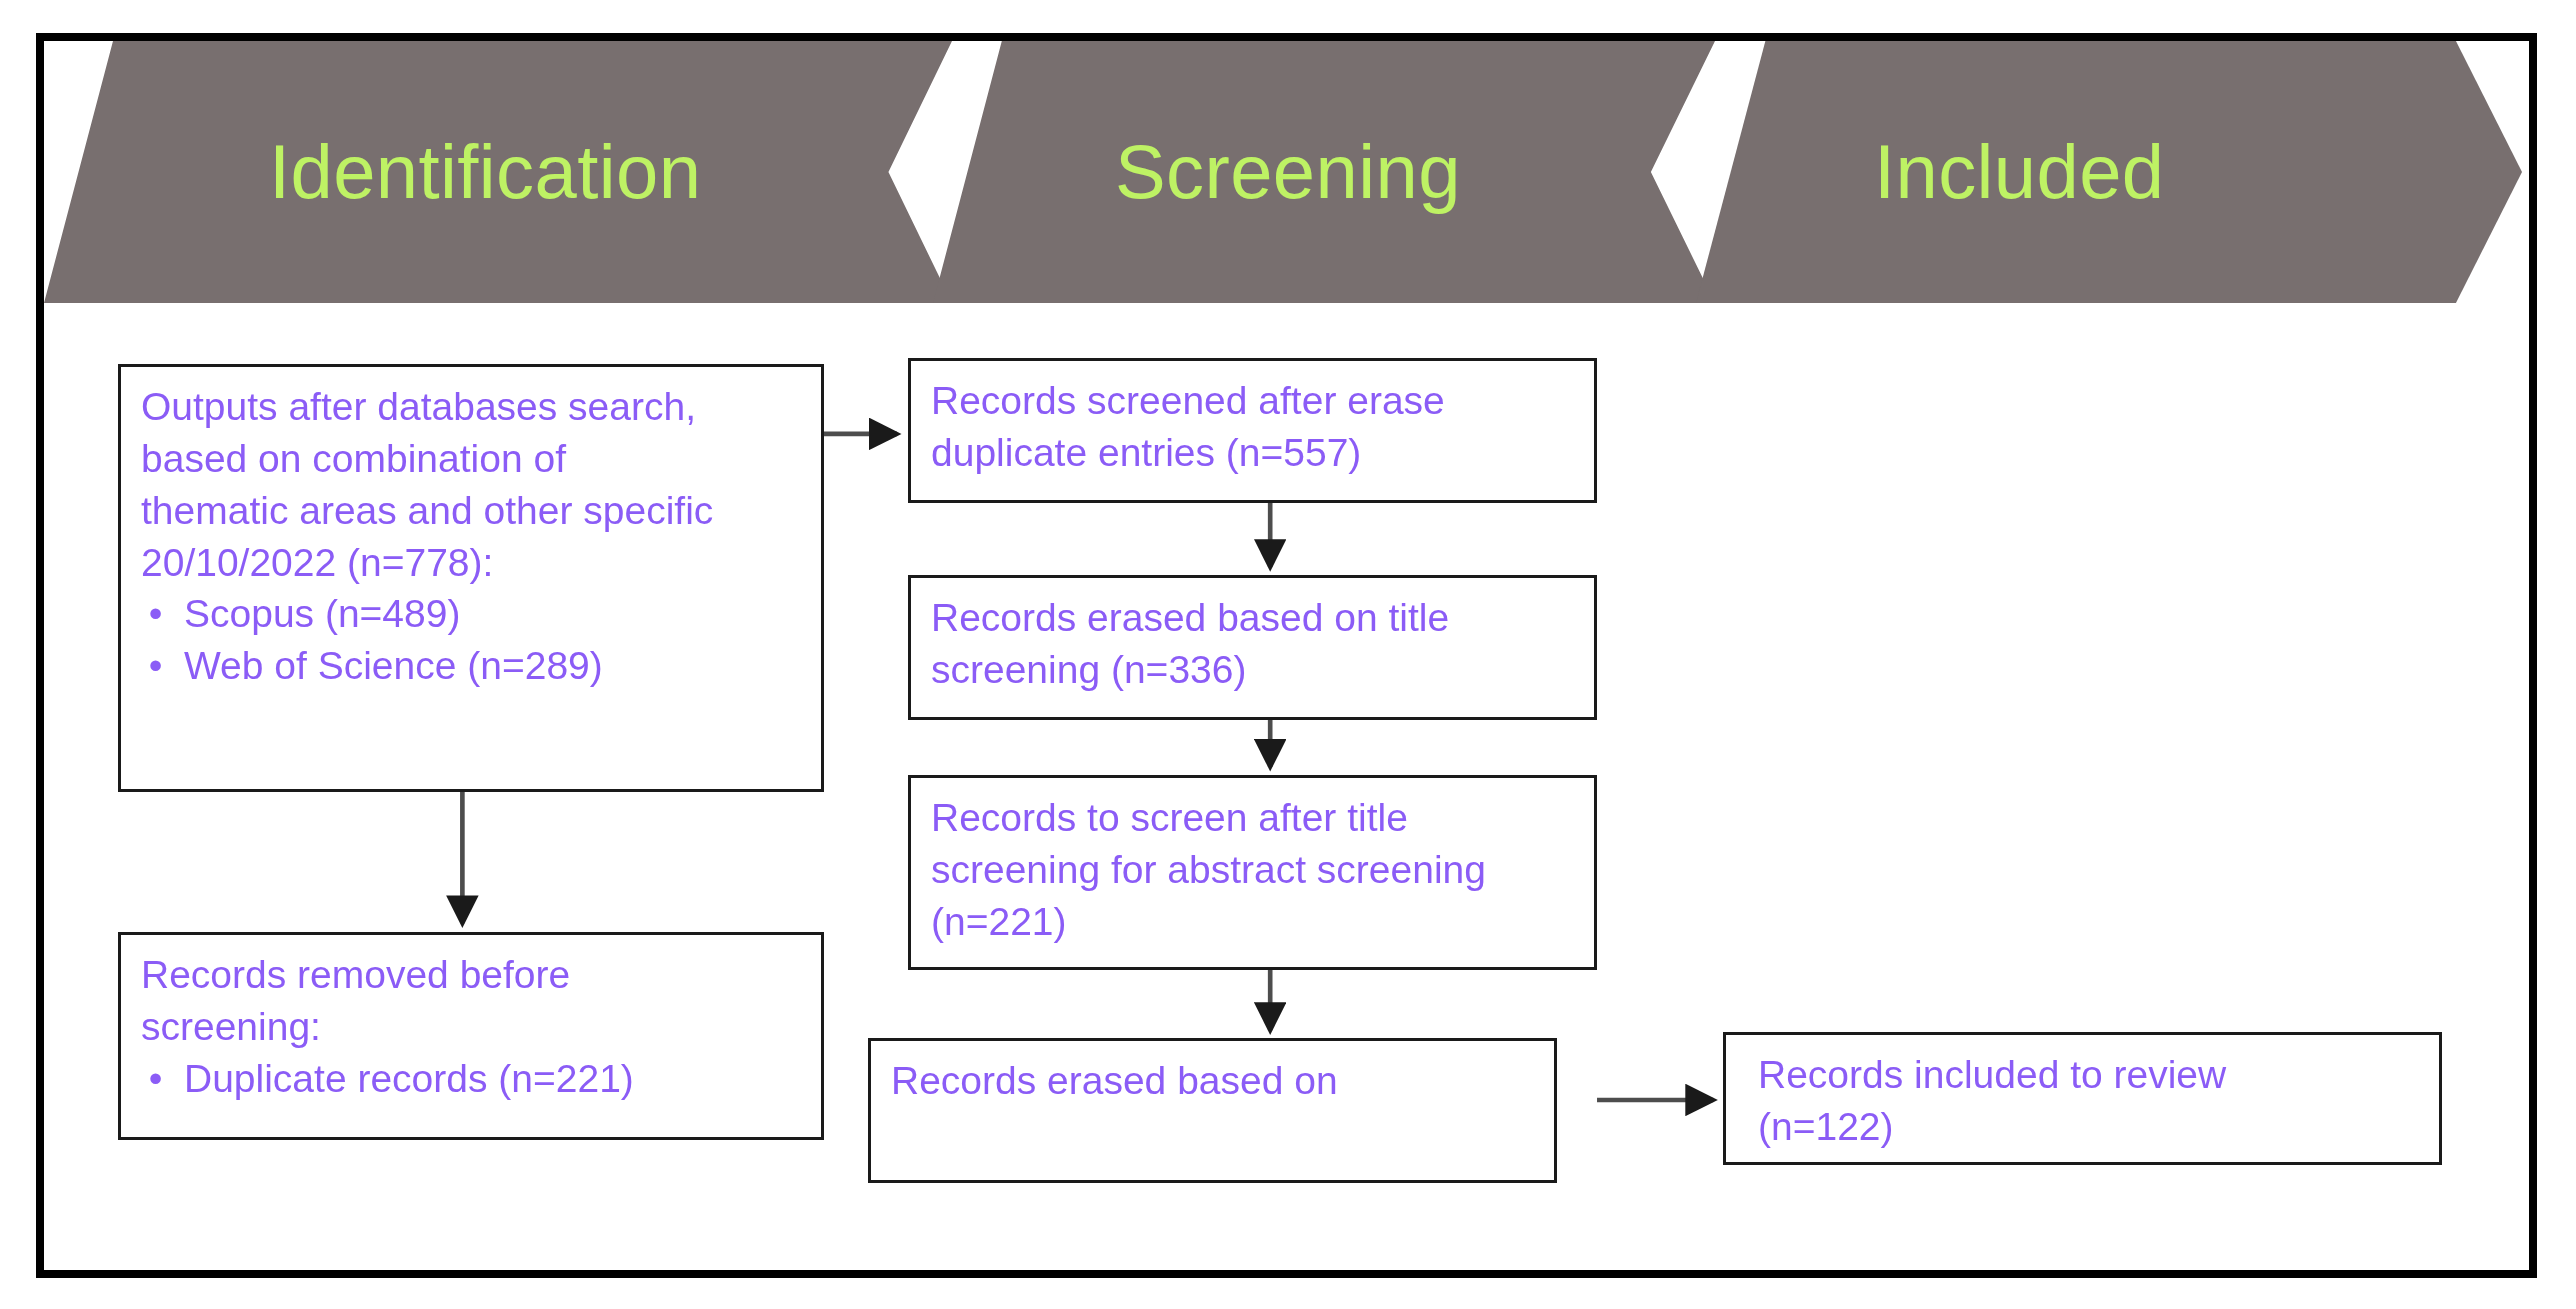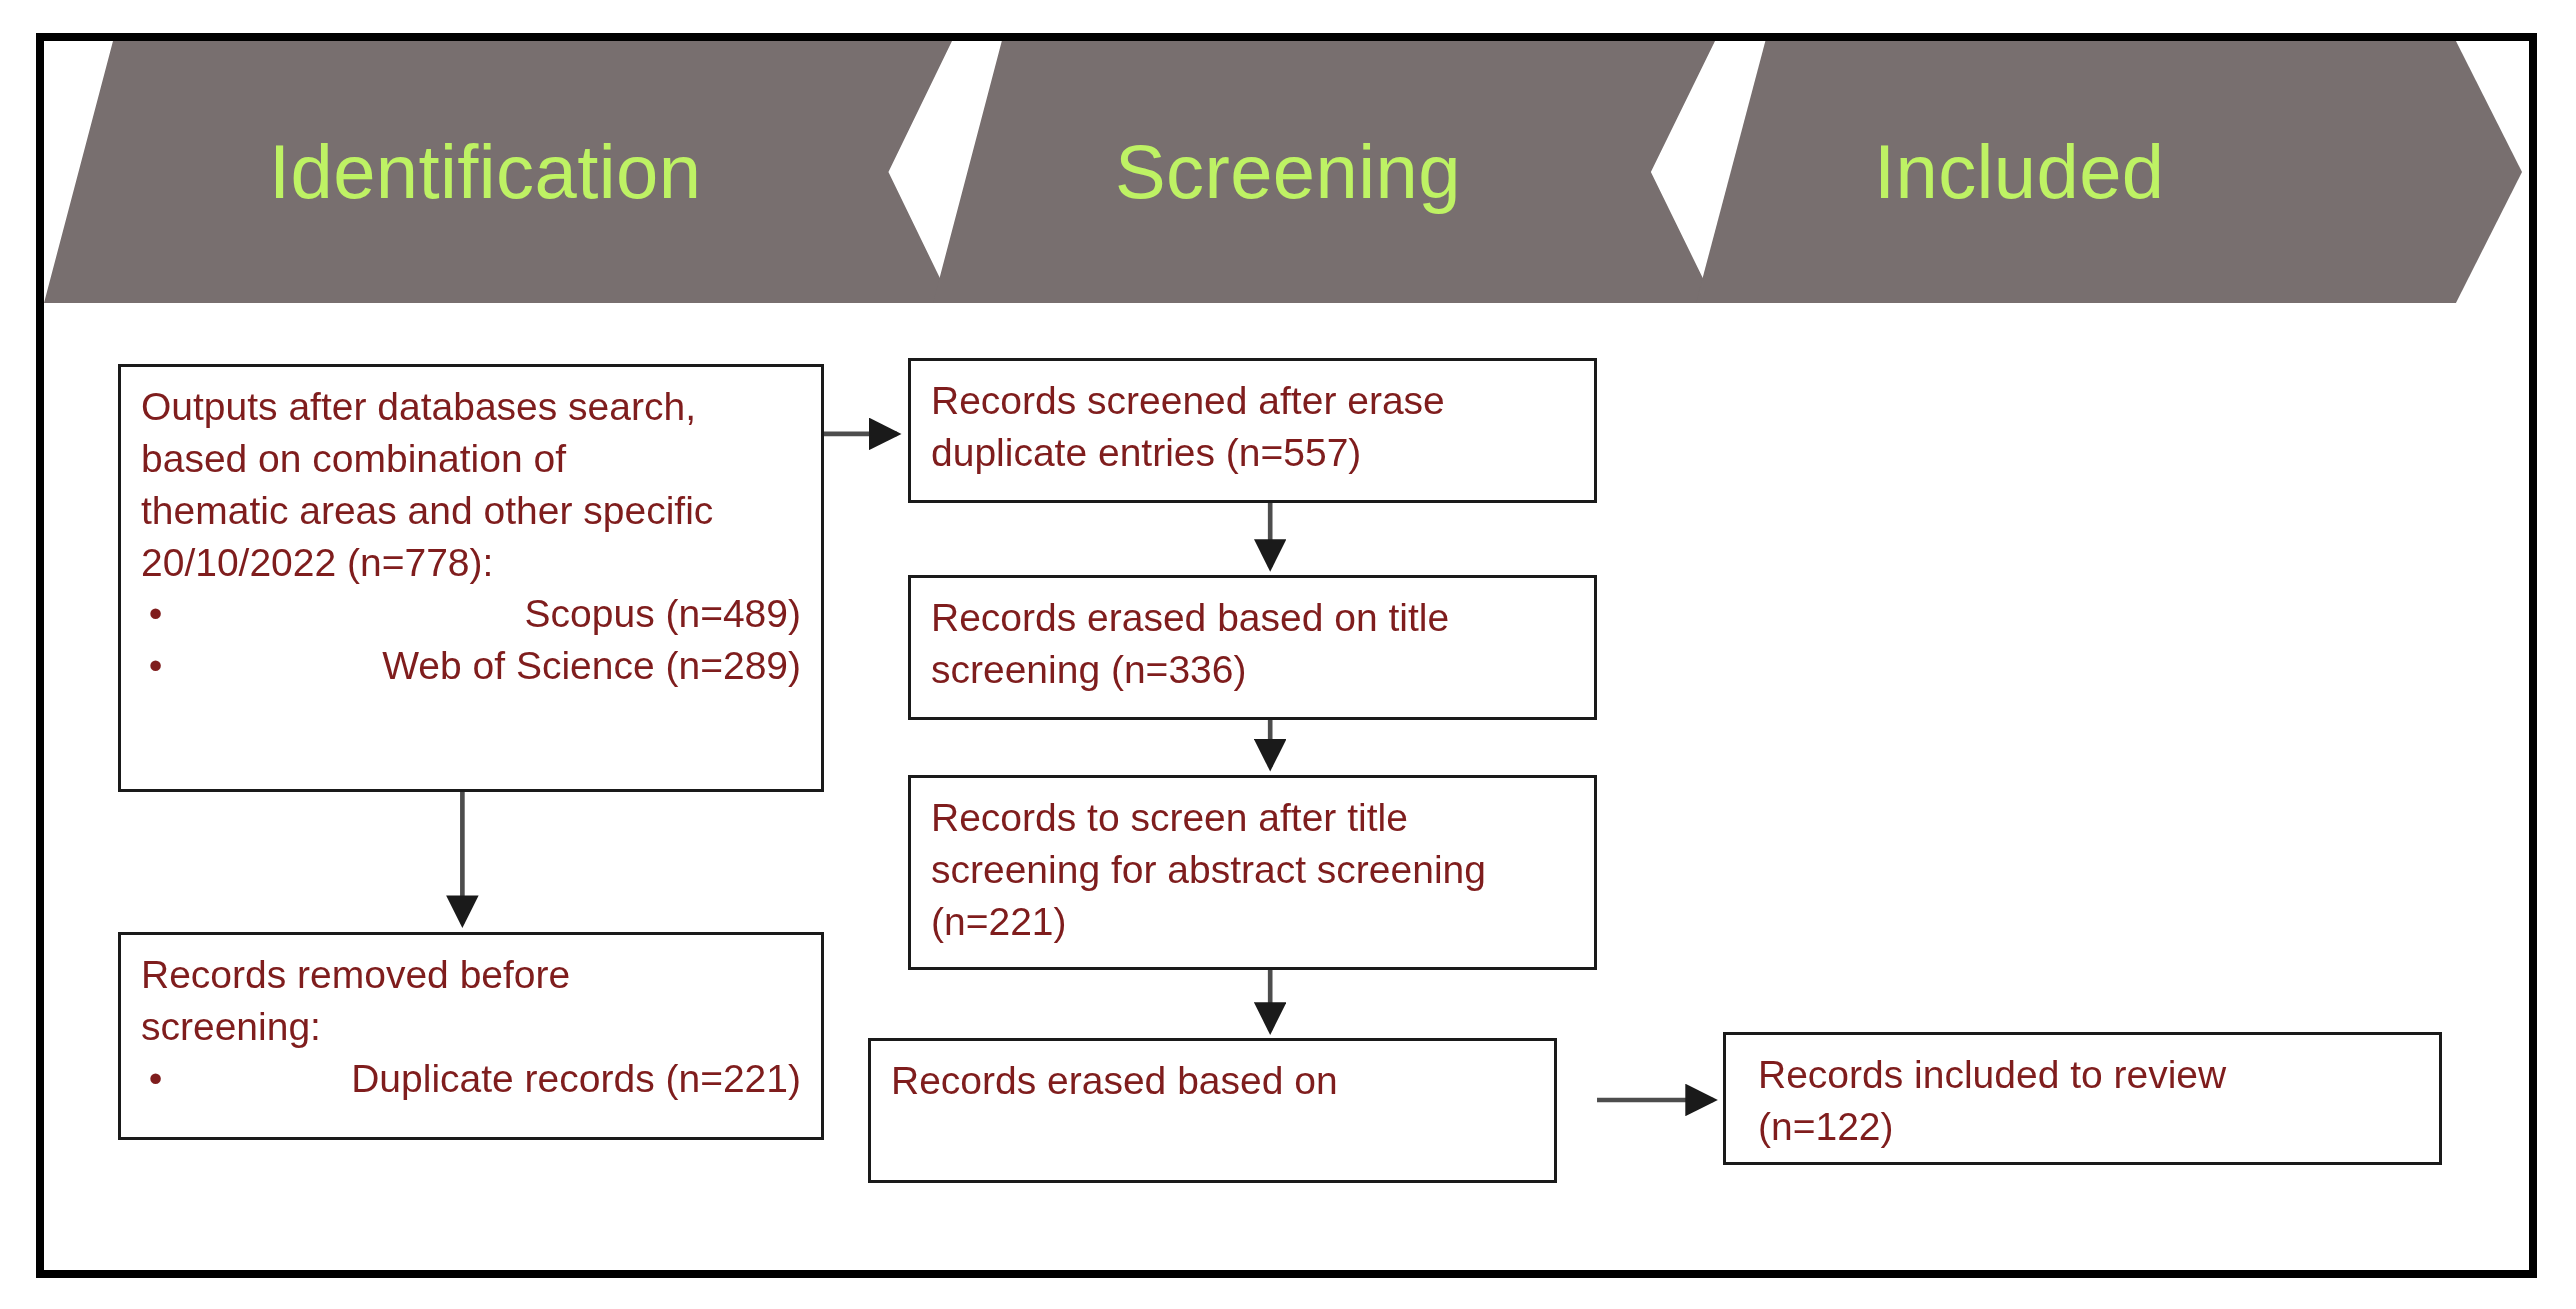--- a/index.html
+++ b/index.html
@@ -76,37 +76,37 @@
     margin-left: 178px;
   }
 
   
   .flow-box {
     position: absolute;
     background: #ffffff;
     border: 3.1px solid #1a1a1a;
     box-sizing: border-box;
     padding: 14px 20px 11px 20px;
-    color: #7f1d1d;
+    color: #8b5cf6;
     font-size: 39px;
     line-height: 1.33;
   }
   .flow-box .line { white-space: pre-wrap; }
   .bullet-line {
     display: flex;
     align-items: flex-start;
   }
   .bullet-dot {
     width: 43px;
     flex: 0 0 43px;
     text-align: left;
     padding-left: 7.7px;
     box-sizing: border-box;
   }
-  .bullet-text { flex: 1 1 auto; text-align: right; }
+  .bullet-text { flex: 1 1 auto; }
 
   #box-outputs     { left: 118px;  top: 364px;  width: 706px; height: 428px; }
   #box-removed     { left: 118px;  top: 932px; width: 706px; height: 208px; }
   #box-screened    { left: 908px; top: 358px;  width: 689px; height: 145px; }
   #box-erased-title{ left: 908px; top: 575px;  width: 689px; height: 145px; }
   #box-to-screen   { left: 908px; top: 775px; width: 689px; height: 195px; }
   #box-erased-abs  { left: 868px; top: 1038px; width: 689px; height: 145px; }
   #box-included    { left: 1723px; top: 1032px; width: 719px; height: 133px; padding-left: 32px; }
 
   

